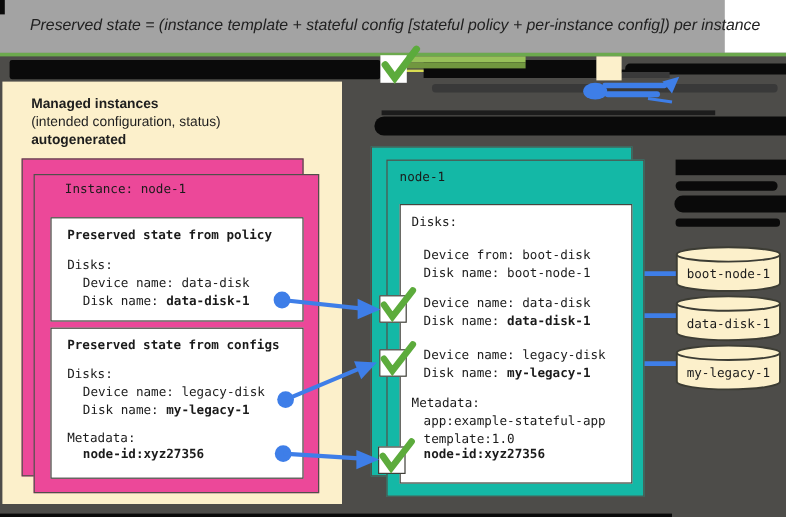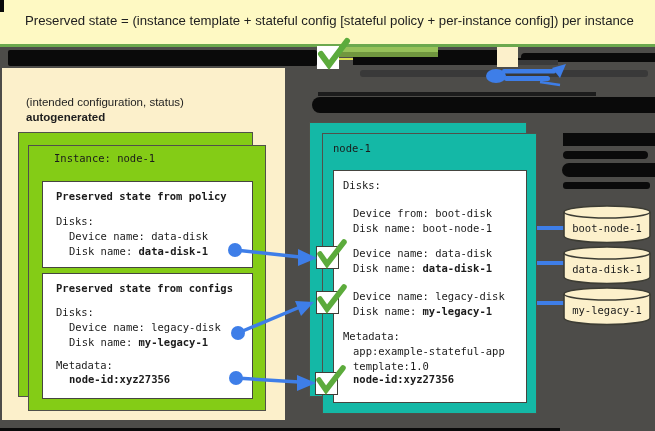--- a/index.html
+++ b/index.html
@@ -1,26 +1,26 @@
 <!DOCTYPE html>
 <html><head>
 <meta charset="utf-8">
 <style>
   html,body{margin:0;padding:0;background:#ffffff;}
   #screen{position:relative;width:655px;height:431px;overflow:hidden;background:#ffffff;
           font-family:"Liberation Sans",sans-serif;}
   .abs{position:absolute;}
-  .titlebar{left:0;top:0;width:655px;height:44px;background:#fef9c3;}
+  .titlebar{left:0;top:0;width:604px;height:44px;background:#a3a3a3;font-style:italic;}
   .title-text{left:25px;top:13px;font-size:13.2px;color:#212121;white-space:nowrap;}
   .band{left:0;top:44px;width:655px;height:387px;background:#4D4C49;}
   .greenline{left:0;top:44px;width:655px;height:2.5px;background:#6CA94E;z-index:2;}
   .corner{left:0;top:0;width:4px;height:12px;background:#0a0a0a;}
   .bar{background:#0a0a0a;z-index:3;}
   .panel{background:#FCF0CB;z-index:4;}
-  .card{background:#84cc16;border:1.5px solid #50504a;z-index:5;}
+  .card{background:#ec4899;border:1.5px solid #50504a;z-index:5;}
   .creamcard{background:#14b8a6;border:1.5px solid #50504a;z-index:5;}
   .ibox{position:absolute;background:#ffffff;border:1.4px solid #45453f;}
   .mono{position:absolute;font-family:"DejaVu Sans Mono","Liberation Mono",monospace;
         font-size:10.5px;line-height:13px;color:#1b1b1b;white-space:pre;}
   .b{font-weight:bold;}
   .hd{position:absolute;font-size:11.5px;line-height:15px;color:#1e1e1e;white-space:nowrap;}
   .checkbox{position:absolute;width:21px;height:21px;background:#ffffff;border:1.5px solid #3f3f38;z-index:7;}
   .checkmark{position:absolute;left:-3px;top:-10px;overflow:visible;z-index:8;}
   .cyl{z-index:5;}
   svg{display:block;}
@@ -58,20 +58,21 @@
   <div class="abs" style="left:338px;top:52px;width:100px;height:5px;background:#71973F;z-index:6;"></div>
   <div class="abs" style="left:338px;top:57.5px;width:15px;height:2px;background:#D8DC52;z-index:6;"></div>
   <div class="abs" style="left:317px;top:46px;width:22px;height:23px;background:#ffffff;z-index:7;">
     <svg class="checkmark" width="38" height="36" viewBox="0 0 38 36">
       <path d="M7 18 L15 29 L33 5" stroke="#5CAB3C" stroke-width="6" fill="none" stroke-linecap="round"></path>
     </svg>
   </div>
   <div class="abs" style="left:497px;top:47px;width:21px;height:20px;background:#FCF0CB;z-index:6;"></div>
 
   <div class="abs panel" style="left:2px;top:68px;width:283px;height:352px;">
+    <div class="hd b" style="left:24px;top:12px;">Managed instances</div>
     <div class="hd b" style="left:24px;top:42px;">autogenerated</div>
     <div class="hd" style="left:24px;top:27px;">(intended configuration, status)</div>
   </div>
   <div class="abs card" style="left:18px;top:132px;width:233px;height:263px;"></div>
   <div class="abs card" style="left:28px;top:145px;width:236px;height:264px;">
     <div class="mono" style="left:25px;top:6px;">Instance: node-1</div>
 
     <div class="ibox" style="left:13px;top:35px;width:209px;height:85px;">
       <div class="mono b" style="left:13px;top:8px;">Preserved state from policy</div>
       <div class="mono" style="left:13px;top:33px;">Disks:</div>

